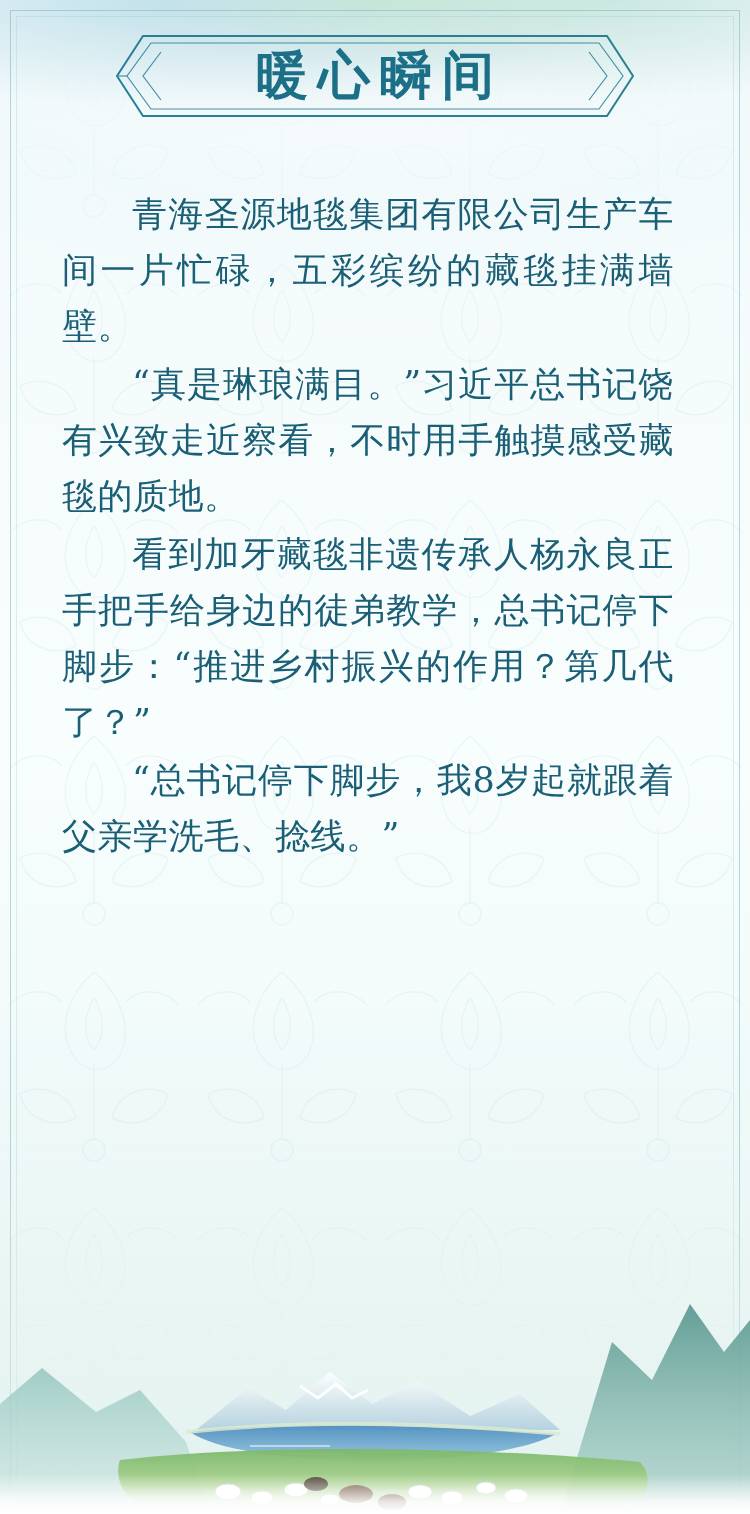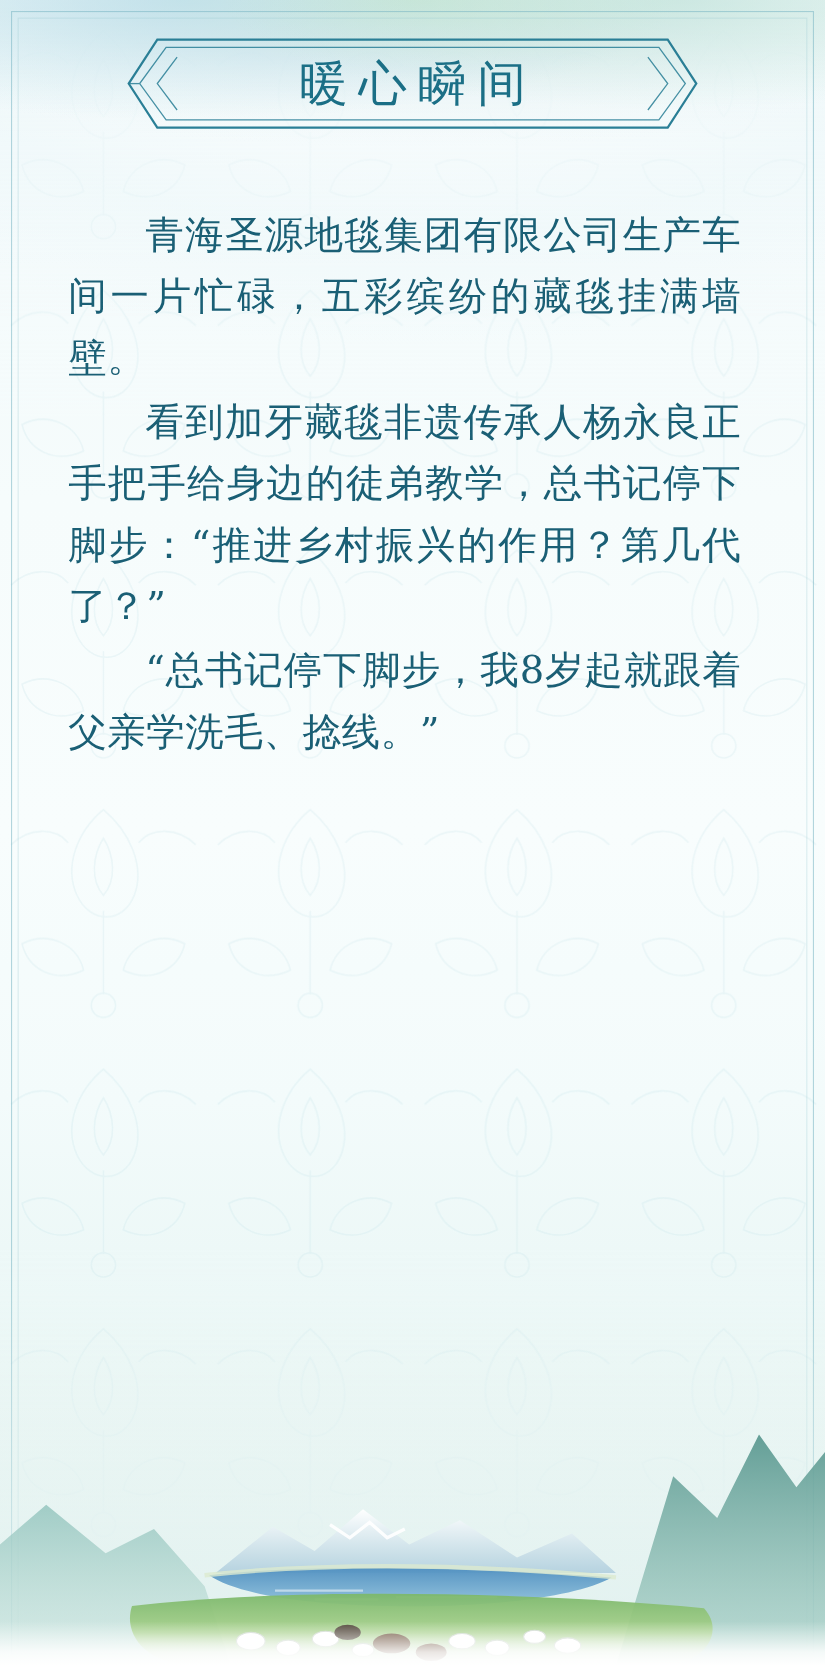--- a/index.html
+++ b/index.html
@@ -61,22 +61,22 @@
     position: absolute;
     inset: 0;
   }
   .title-text {
     position: absolute;
     inset: 0;
     display: flex;
     align-items: center;
     justify-content: center;
     font-family: "DejaVu Serif", "Liberation Serif", serif;
-    font-size: 44px;
-    font-weight: normal;
+    font-size: 52px;
+    font-weight: bold;
     letter-spacing: 10px;
     text-indent: 10px;
     color: #1b6f86;
     white-space: nowrap;
   }
 
   
   .article {
     position: absolute;
     top: 186px;
@@ -175,20 +175,21 @@
         <path d="M12 42 L2 42"></path>
         <path d="M46 18 L28 42 L46 66"></path>
         <path d="M474 18 L492 42 L474 66"></path>
       </g>
     </svg>
     <div class="title-text">暖心瞬间</div>
   </div>
 
   <div class="article">
     <p>青海圣源地毯集团有限公司生产车间一片忙碌，五彩缤纷的藏毯挂满墙壁。</p>
+    <p>“真是琳琅满目。”习近平总书记饶有兴致走近察看，不时用手触摸感受藏毯的质地。</p>
     <p>看到加牙藏毯非遗传承人杨永良正手把手给身边的徒弟教学，总书记停下脚步：“推进乡村振兴的作用？第几代了？”</p>
     <p>“总书记停下脚步，我8岁起就跟着父亲学洗毛、捻线。”</p>
   </div>
 
   <div class="scene">
     <svg viewBox="0 0 750 360" preserveAspectRatio="none" xmlns="http://www.w3.org/2000/svg">
       <defs>
         <linearGradient id="skyfade" x1="0" y1="0" x2="0" y2="1">
           <stop offset="0%" stop-color="#eef8f8" stop-opacity="0"></stop>
           <stop offset="100%" stop-color="#dff0ef" stop-opacity="0.8"></stop>

